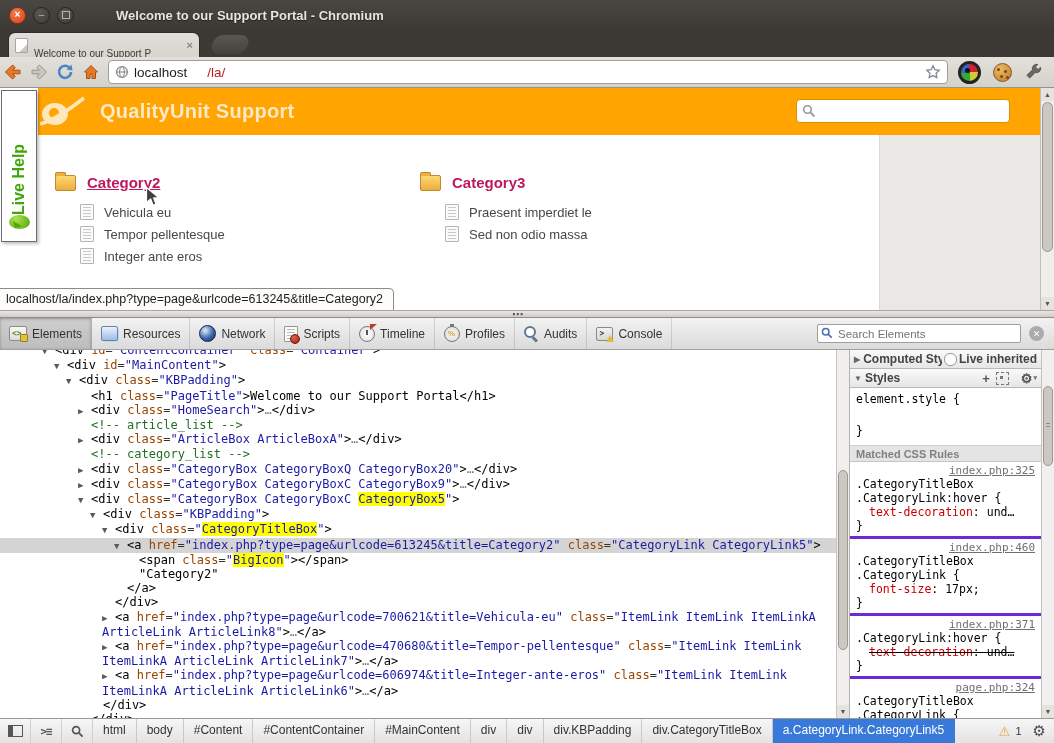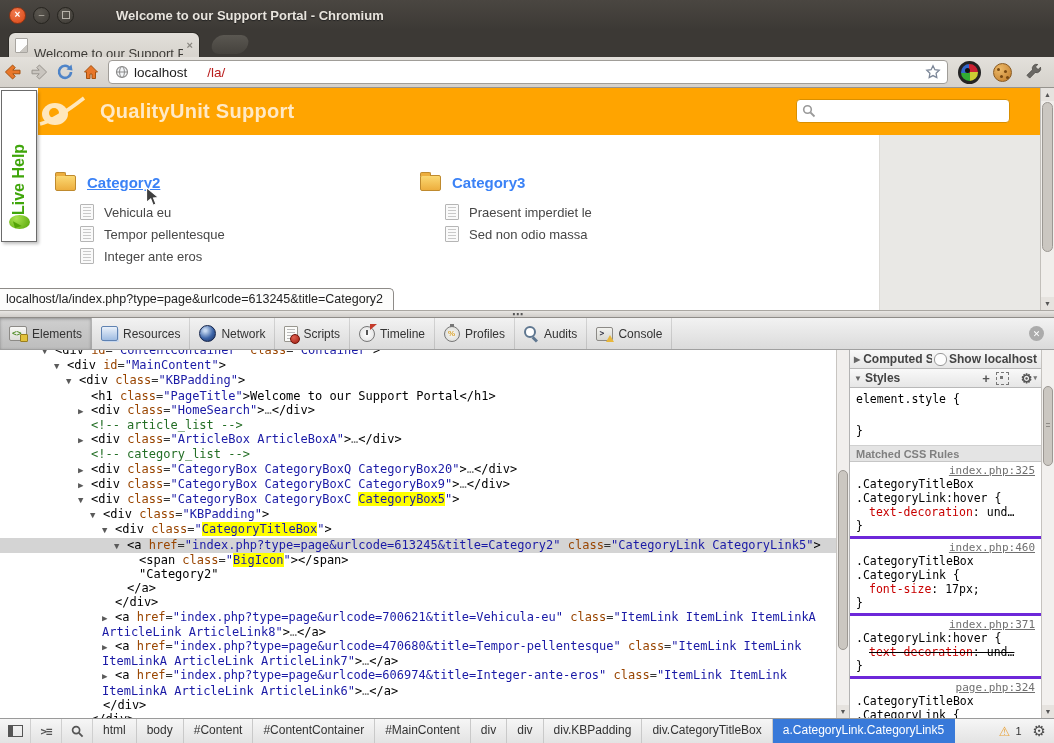--- a/index.html
+++ b/index.html
@@ -17,21 +17,21 @@
   .winbtn.minmax{background:radial-gradient(circle at 35% 30%,#5a564f,#3e3b36);border:1px solid #26241f;color:#b8b3aa;}
   .winbtn.minmax .sq{width:6px;height:6px;border:1px solid #b8b3aa;display:block;}
   .wintitle{color:#e8e4dd;font-weight:bold;font-size:13px;margin-left:42px;text-shadow:0 1px 1px #222;}
 
   
   .tabstrip{position:absolute;left:0;top:30px;right:0;height:27px;background:#3c3935;}
   .btab{position:absolute;left:8px;bottom:0;width:192px;height:25px;background:linear-gradient(#e2dfda,#d7d3cd);
     border:1px solid #2e2c28;border-bottom:none;border-radius:7px 7px 0 0;display:flex;align-items:center;padding:0 6px;box-sizing:border-box;}
   .favicon{width:11px;height:13px;background:#fdfdfd;border:1px solid #a8a5a0;border-radius:1px;flex:0 0 auto;
     background-image:linear-gradient(135deg,transparent 70%,#c9c6c1 70%);}
-  .btab-label{font-size:13px;color:#3d3b37;margin-left:6px;white-space:nowrap;overflow:hidden;flex:1;margin-top:16px;}
+  .btab-label{font-size:10px;color:#3d3b37;margin-left:6px;white-space:nowrap;overflow:hidden;flex:1;margin-top:16px;}
   .btab-close{color:#8a8781;font-size:11px;font-weight:bold;margin-left:4px;}
   .tabstub{position:absolute;left:212px;top:5px;width:36px;height:19px;background:linear-gradient(#5a5751,#45423d);
     border-radius:9px;transform:skewX(-14deg);}
 
   
   .toolbar{position:absolute;left:0;top:57px;right:0;height:31px;background:linear-gradient(#e3e0db,#d5d1cb);
     border-bottom:1px solid #96938e;display:flex;align-items:center;box-sizing:border-box;}
   .navbtn{width:26px;height:24px;display:flex;align-items:center;justify-content:center;flex:0 0 auto;}
   .addressbar{flex:1;height:24px;background:#fff;border:1px solid #a09d98;border-radius:4px;margin:0 6px 0 4px;
     display:flex;align-items:center;padding:0 6px;box-sizing:border-box;}
@@ -63,21 +63,21 @@
   .lh-bubble::after{content:"";position:absolute;left:1px;bottom:-4px;border:5px solid transparent;border-top-color:#54a307;
     transform:rotate(28deg);}
 
   .catwrap{position:absolute;left:0;top:47px;right:174px;bottom:0;}
   .category{position:absolute;top:39px;}
   .category:nth-child(1){left:55px;} .category:nth-child(2){left:420px;}
   .cat-title-row{display:flex;align-items:center;gap:11px;}
   .folder-icon{width:19px;height:14px;background:linear-gradient(#fbd872,#edae3e);border:1px solid #bf8a2e;border-radius:2px;position:relative;}
   .folder-icon::before{content:"";position:absolute;left:-1px;top:-4px;width:9px;height:3px;background:#edae3e;
     border:1px solid #bf8a2e;border-bottom:none;border-radius:2px 2px 0 0;}
-  .cat-link{font-size:15px;font-weight:bold;color:#3b82f6;}
+  .cat-link{font-size:15px;font-weight:bold;color:#be185d;}
   .cat-link.hovered{text-decoration:underline;}
   .cat-items{margin-top:10px;margin-left:25px;}
   .cat-item{display:flex;align-items:center;gap:10px;height:22px;}
   .doc-icon{width:12px;height:14px;background:#fafafa;border:1px solid #b5b5b5;border-radius:1px;position:relative;}
   .doc-icon::after{content:"";position:absolute;inset:2px;
     background:repeating-linear-gradient(to bottom,#c9c9c9 0 1px,transparent 1px 3px);}
   .item-label{font-size:13px;color:#474747;}
 
   .cursor-svg{position:absolute;left:145px;top:98px;}
   .status-tip{position:absolute;left:0;bottom:0;height:21px;line-height:20px;background:#fcfcfb;
@@ -362,20 +362,27 @@
         <div class="dt-tab">
           <span class="dt-ticon icon-audits-icon"></span>
           <span class="dt-tlabel">Audits</span>
         </div>
         <div class="dt-tab">
           <span class="dt-ticon icon-console-icon"></span>
           <span class="dt-tlabel">Console</span>
         </div>
       </div>
     <div class="dtsearchwrap">
+      <span class="dtsearch">
+        <svg width="12" height="12" viewBox="0 0 14 14">
+            <circle cx="5.5" cy="5.5" r="3.8" fill="none" stroke="#4a70b8" stroke-width="1.8"></circle>
+            <line x1="8.5" y1="8.5" x2="12.5" y2="12.5" stroke="#4a70b8" stroke-width="2"></line>
+          </svg>
+        <input type="text" placeholder="Search Elements" style="">
+      </span>
       <span class="dtclear">✕</span>
     </div>
   </div>
 
   <div class="dtmain">
     <div class="dtcode">
       <div class="codeinner">
           <div class="code-line" style="padding-left: 42px;"><span class="tk-a">▼</span><span class="tk-t">&lt;div </span><span class="tk-n">id</span><span class="tk-q">=</span><span class="tk-v">"ContentContainer" </span><span class="tk-n">class</span><span class="tk-q">=</span><span class="tk-v">"Container"</span><span class="tk-t">&gt;</span></div>
           <div class="code-line" style="padding-left: 54px;"><span class="tk-a">▼</span><span class="tk-t">&lt;div </span><span class="tk-n">id</span><span class="tk-q">=</span><span class="tk-v">"MainContent"</span><span class="tk-t">&gt;</span></div>
           <div class="code-line" style="padding-left: 66px;"><span class="tk-a">▼</span><span class="tk-t">&lt;div </span><span class="tk-n">class</span><span class="tk-q">=</span><span class="tk-v">"KBPadding"</span><span class="tk-t">&gt;</span></div>
@@ -404,21 +411,21 @@
     <div class="dtvscroll">
       <div class="sthumb"></div>
       <div class="sbtn down">▼</div>
     </div>
     <div class="dtstyles">
       <div class="stcontent">
         <div class="sechdr">
           <span class="secarrow">▶</span>
           <span class="clip-label">Computed Style</span>
           <span class="chk"></span>
-          <span class="showinh">Show localhost</span>
+          <span class="showinh">Live inherited</span>
         </div>
         <div class="sechdr">
           <span class="secarrow">▼</span>
           <span>Styles</span>
           <span class="spacer"></span>
           <span class="hbtn">+</span>
           <span class="pickicon"></span>
           <span class="gearwrap">
               <span class="hbtn">⚙</span>
               <span class="caret">▾</span>

